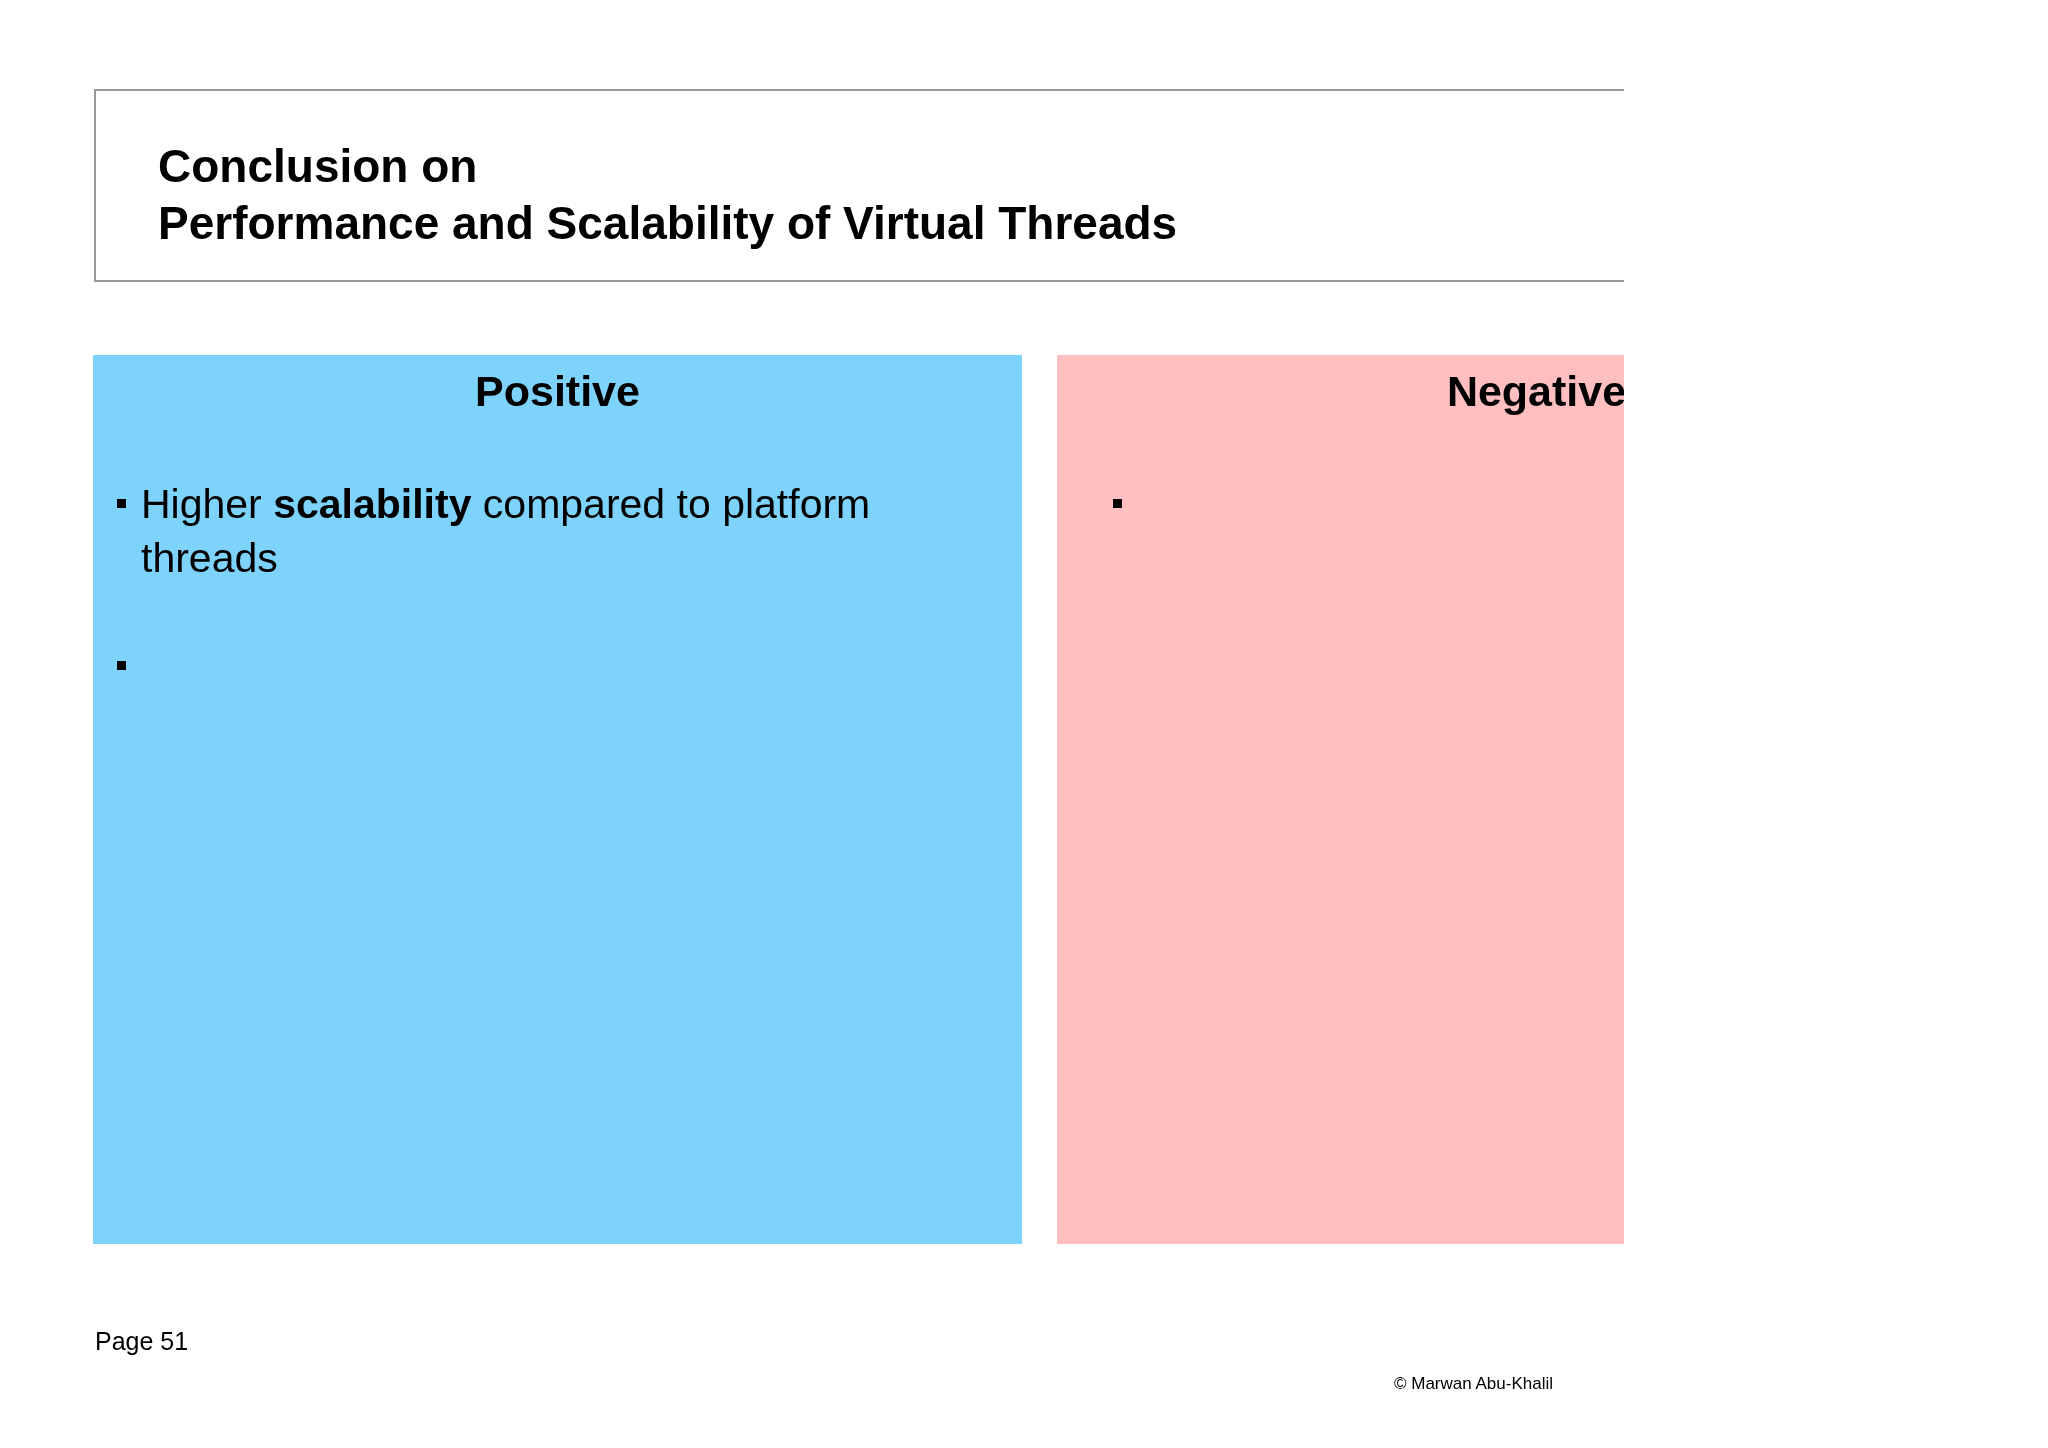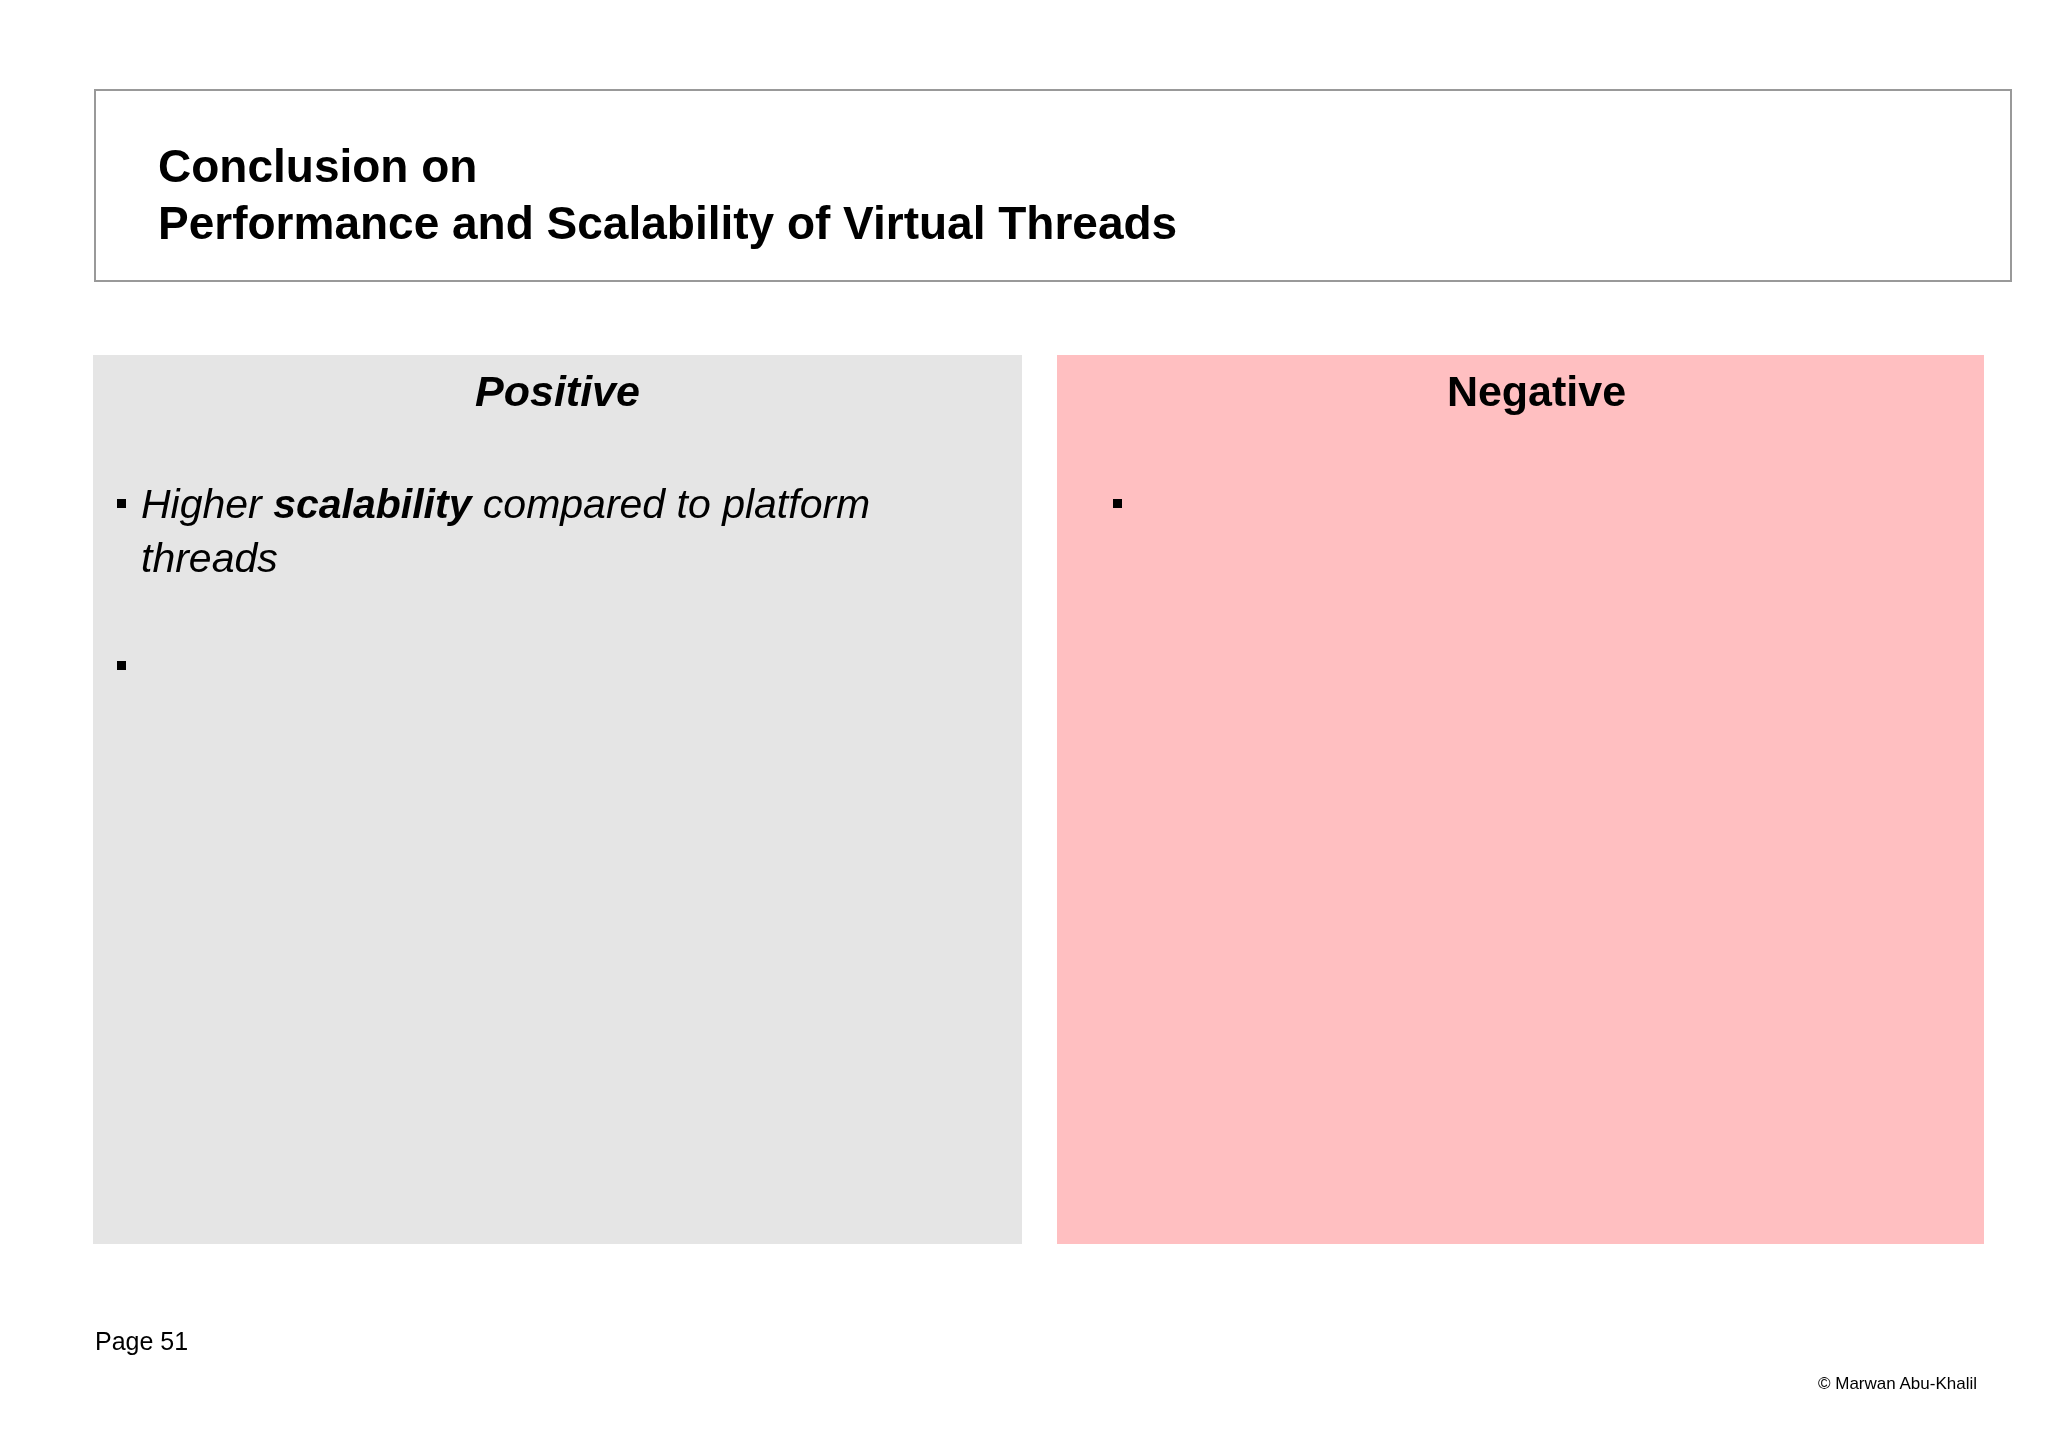--- a/index.html
+++ b/index.html
@@ -2,21 +2,21 @@
 <html><head>
 <meta charset="utf-8">
 <style>
   html, body {
     margin: 0;
     padding: 0;
     background: #ffffff;
   }
   .slide {
     position: relative;
-    width: 2048px;
+    width: 1624px;
     height: 1448px;
     background: #ffffff;
     font-family: "Liberation Sans", "DejaVu Sans", sans-serif;
     color: #000000;
     overflow: hidden;
   }
 
   
   .title-box {
     position: absolute;
@@ -99,21 +99,21 @@
 </head>
 <body>
 
 <div class="slide">
 
   <div class="title-box" style="border-color: rgb(153, 153, 153);">
     <div class="title-line">Conclusion on</div>
     <div class="title-line">Performance and Scalability of Virtual Threads</div>
   </div>
 
-  <div class="panel positive" style="background: #e5e5e5; font-style: italic;">
+  <div class="panel positive" style="background: #7dd3fc;">
     <div class="panel-header">Positive</div>
     <div class="bullets">
         <div class="bullet">
           <span class="marker"></span>
           <span class="btext"><span>Higher </span><span class="b">scalability</span><span> compared to platform threads</span></span>
         </div>
         <div class="bullet">
           <span class="marker"></span>
         </div>
       </div>

